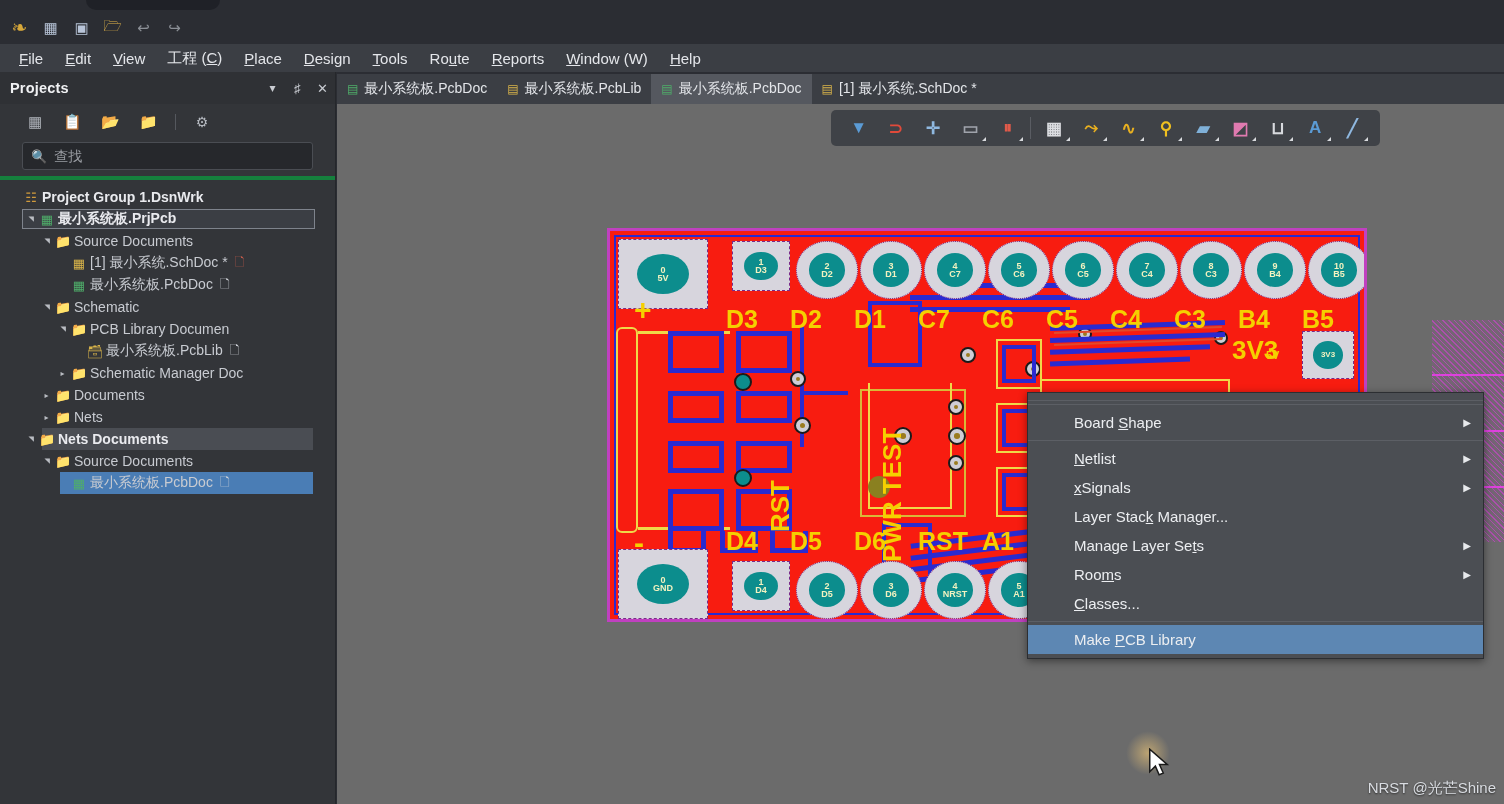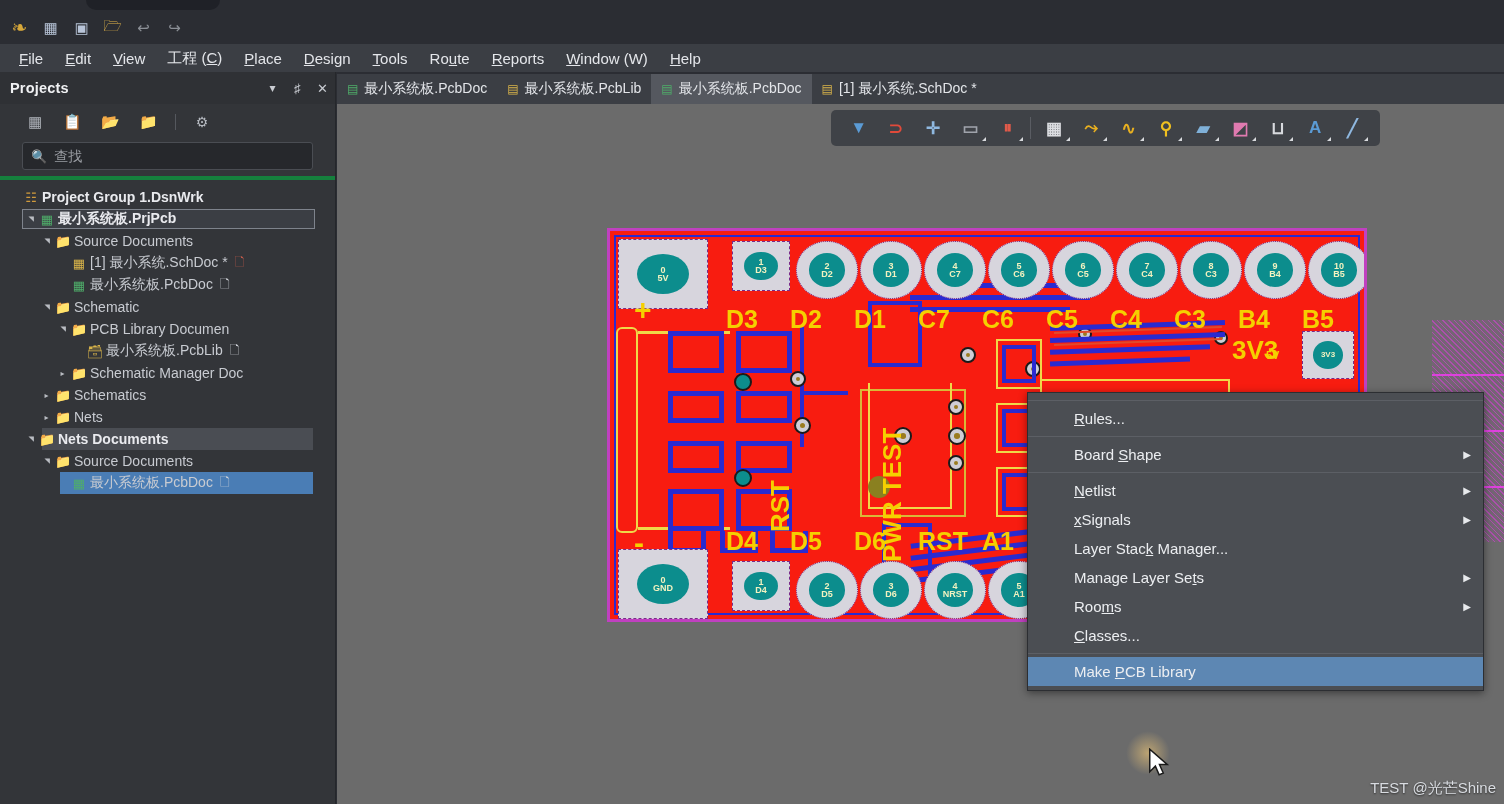--- a/index.html
+++ b/index.html
@@ -336,21 +336,21 @@
             </span>
             <span class="lbl">Schematic Manager Doc</span>
           </div>
         </div>
         <div class="trow">
           <div class="content" style="padding-left: 40px;">
             <span class="arrow">▸</span>
             <span class="ico">
               <span style="color:#8fc97a;font-size:13px;">📁</span>
             </span>
-            <span class="lbl">Schematics</span>
+            <span class="lbl">Documents</span>
           </div>
         </div>
         <div class="trow">
           <div class="content" style="padding-left: 40px;">
             <span class="arrow">▸</span>
             <span class="ico">
               <span style="color:#8fc97a;font-size:13px;">📁</span>
             </span>
             <span class="lbl">Nets</span>
           </div>
@@ -684,23 +684,20 @@
             <div class="pad" style="left: 692px; top: 100px; width: 52px; height: 48px;">
               <div class="hole" style="font-size: 8px;">3V3</div>
             </div>
           </div>
       </div>
     </div>
   </div>
 
   <div class="ctxmenu" id="ctxmenu">
       <div class="ctxsep"></div>
-      <div class="ctxitem">
-        <span><span><u>R</u>ules...</span></span>
-      </div>
       <div class="ctxsep"></div>
       <div class="ctxitem">
         <span><span>Board <u>S</u>hape</span></span>
         <span class="arrowr">▶</span>
       </div>
       <div class="ctxsep"></div>
       <div class="ctxitem">
         <span><span><u>N</u>etlist</span></span>
         <span class="arrowr">▶</span>
       </div>
@@ -726,14 +723,14 @@
       <div class="ctxitem highlight">
         <span><span>Make <u>P</u>CB Library</span></span>
       </div>
     </div>
 
   <div class="cursorglow"></div>
   <svg class="cursor" viewBox="0 0 24 24">
     <path d="M3 1 L3 19 L7.5 14.5 L10.5 21.5 L13.8 20 L10.8 13.2 L17 13.2 Z" fill="#ffffff" stroke="#1a1a1a" stroke-width="1.2"></path>
   </svg>
 
-  <div class="watermark">TEST @光芒Shine</div>
+  <div class="watermark">NRST @光芒Shine</div>
 </div>
 
 </body></html>

